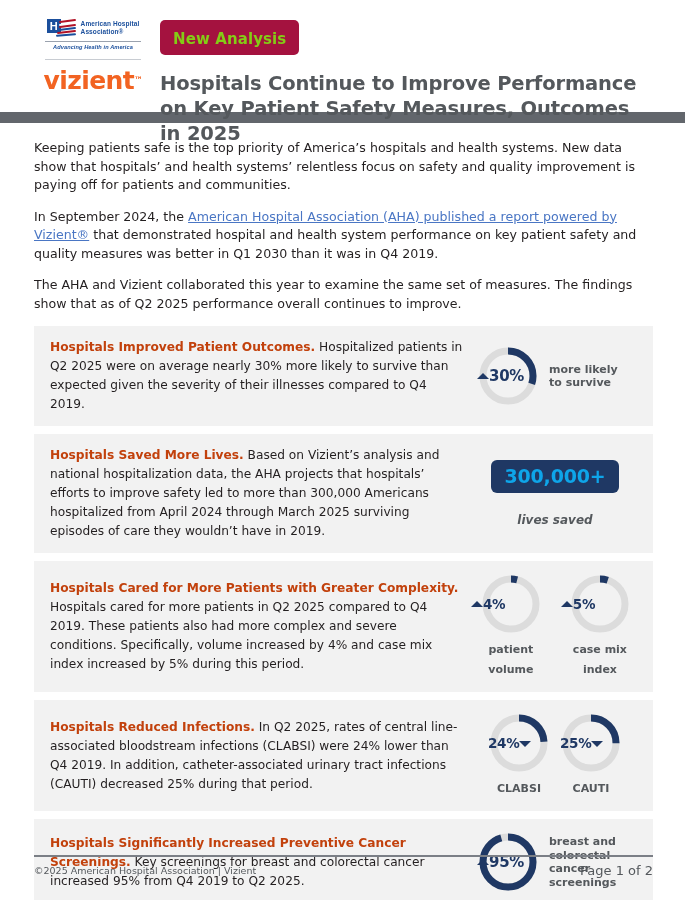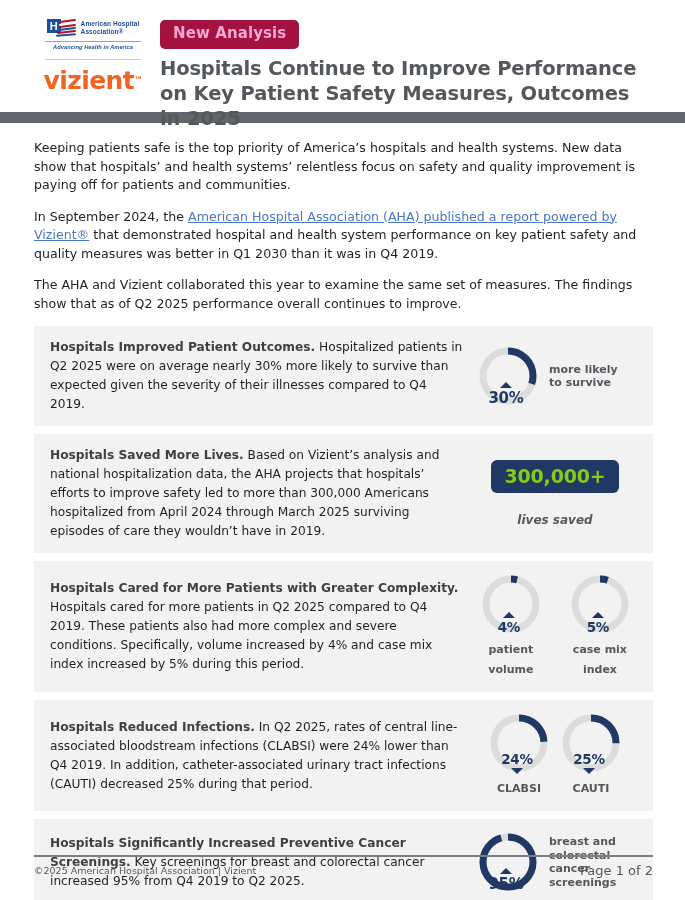--- a/index.html
+++ b/index.html
@@ -49,27 +49,27 @@
   }
   .logo-sep{width:96px;height:1px;background:#c8ccd2;margin:9px 0 8px 0;}
   .vizient{
     font-size:25px;font-weight:bold;color:#f26322;letter-spacing:-.6px;
     line-height:25px;font-family:"DejaVu Sans",sans-serif;
   }
   .vizient sup{font-size:9px;vertical-align:top;}
 
   .title-col{padding-left:10px;padding-top:2px;}
   .badge{
-    display:inline-block;background:#a4123f;color:#f9a8d4;
+    display:inline-block;background:#a4123f;color:#84cc16;
     font-size:15px;font-weight:bold;letter-spacing:.1px;
-    padding:4px 13px 7px 13px;border-radius:5px;
+    padding:10px 13px 7px 13px;border-radius:5px;
     font-family:"DejaVu Sans",sans-serif;
   }
   .doc-title{
-    margin-top:7px;
+    margin-top:16px;
     font-size:19.5px;line-height:25px;font-weight:bold;color:#54585c;
     font-family:"DejaVu Sans",sans-serif;letter-spacing:-.15px;
     max-width:480px;
   }
   .grayband{width:685px;height:11px;background:#62666c;margin-top:6px;}
 
   
   .content{padding:16px 32px 0 34px;}
   p.para{
     font-size:12.6px;line-height:18.5px;margin:0 0 13px 0;color:#231f20;
@@ -92,32 +92,32 @@
   .card{
     background:#f2f2f2;
     display:flex;align-items:center;
     padding:12px 14px 12px 16px;
     margin-bottom:8px;box-sizing:border-box;
   }
   .card-text{
     flex:1;font-size:12.2px;line-height:19px;color:#231f20;
     font-family:"DejaVu Sans",sans-serif;padding-right:8px;
   }
-  .card-text b{color:#404040;font-weight:bold;}
+  .card-text b{color:#c2410c;font-weight:bold;}
   .card-viz{
     width:168px;min-width:168px;display:flex;align-items:center;
     justify-content:center;gap:10px;
   }
 
   
   .donut{position:relative;display:flex;flex-direction:column;align-items:center;}
   .donut svg{display:block;}
   .donut .center{
     position:absolute;left:0;right:4px;
-    display:flex;flex-direction:column;align-items:center;justify-content:flex-end;
+    display:flex;flex-direction:row;align-items:center;justify-content:flex-start;
     pointer-events:none;
   }
   .donut .pct{
     font-size:15px;font-weight:bold;color:#1f3864;
     font-family:"DejaVu Sans",sans-serif;letter-spacing:-.3px;
   }
   .donut .pct.sm{font-size:13.5px;}
   .arrow-up{
     width:0;height:0;border-left:6px solid transparent;border-right:6px solid transparent;
     border-bottom:6px solid #1f3864;margin-bottom:1px;
@@ -130,21 +130,21 @@
     margin-top:5px;font-size:11px;line-height:20px;color:#54585c;text-align:center;
     font-family:"DejaVu Sans",sans-serif;font-weight:bold;
   }
   .side-caption{
     font-size:11px;line-height:13.5px;color:#54585c;
     font-family:"DejaVu Sans",sans-serif;font-weight:bold;max-width:84px;
   }
 
   .pill-wrap{display:flex;flex-direction:column;align-items:center;}
   .pill{
-    background:#1f3864;color:#84cc16;border-radius:6px;
+    background:#1f3864;color:#0ea5e9;border-radius:6px;
     padding:5px 14px 6px 14px;font-size:19px;font-weight:bold;
     font-family:"DejaVu Sans",sans-serif;letter-spacing:-.2px;
   }
   .pill-caption{
     margin-top:20px;font-size:12px;color:#54585c;font-weight:bold;
     font-family:"DejaVu Sans",sans-serif;
     font-style:italic;
   }
 
   

